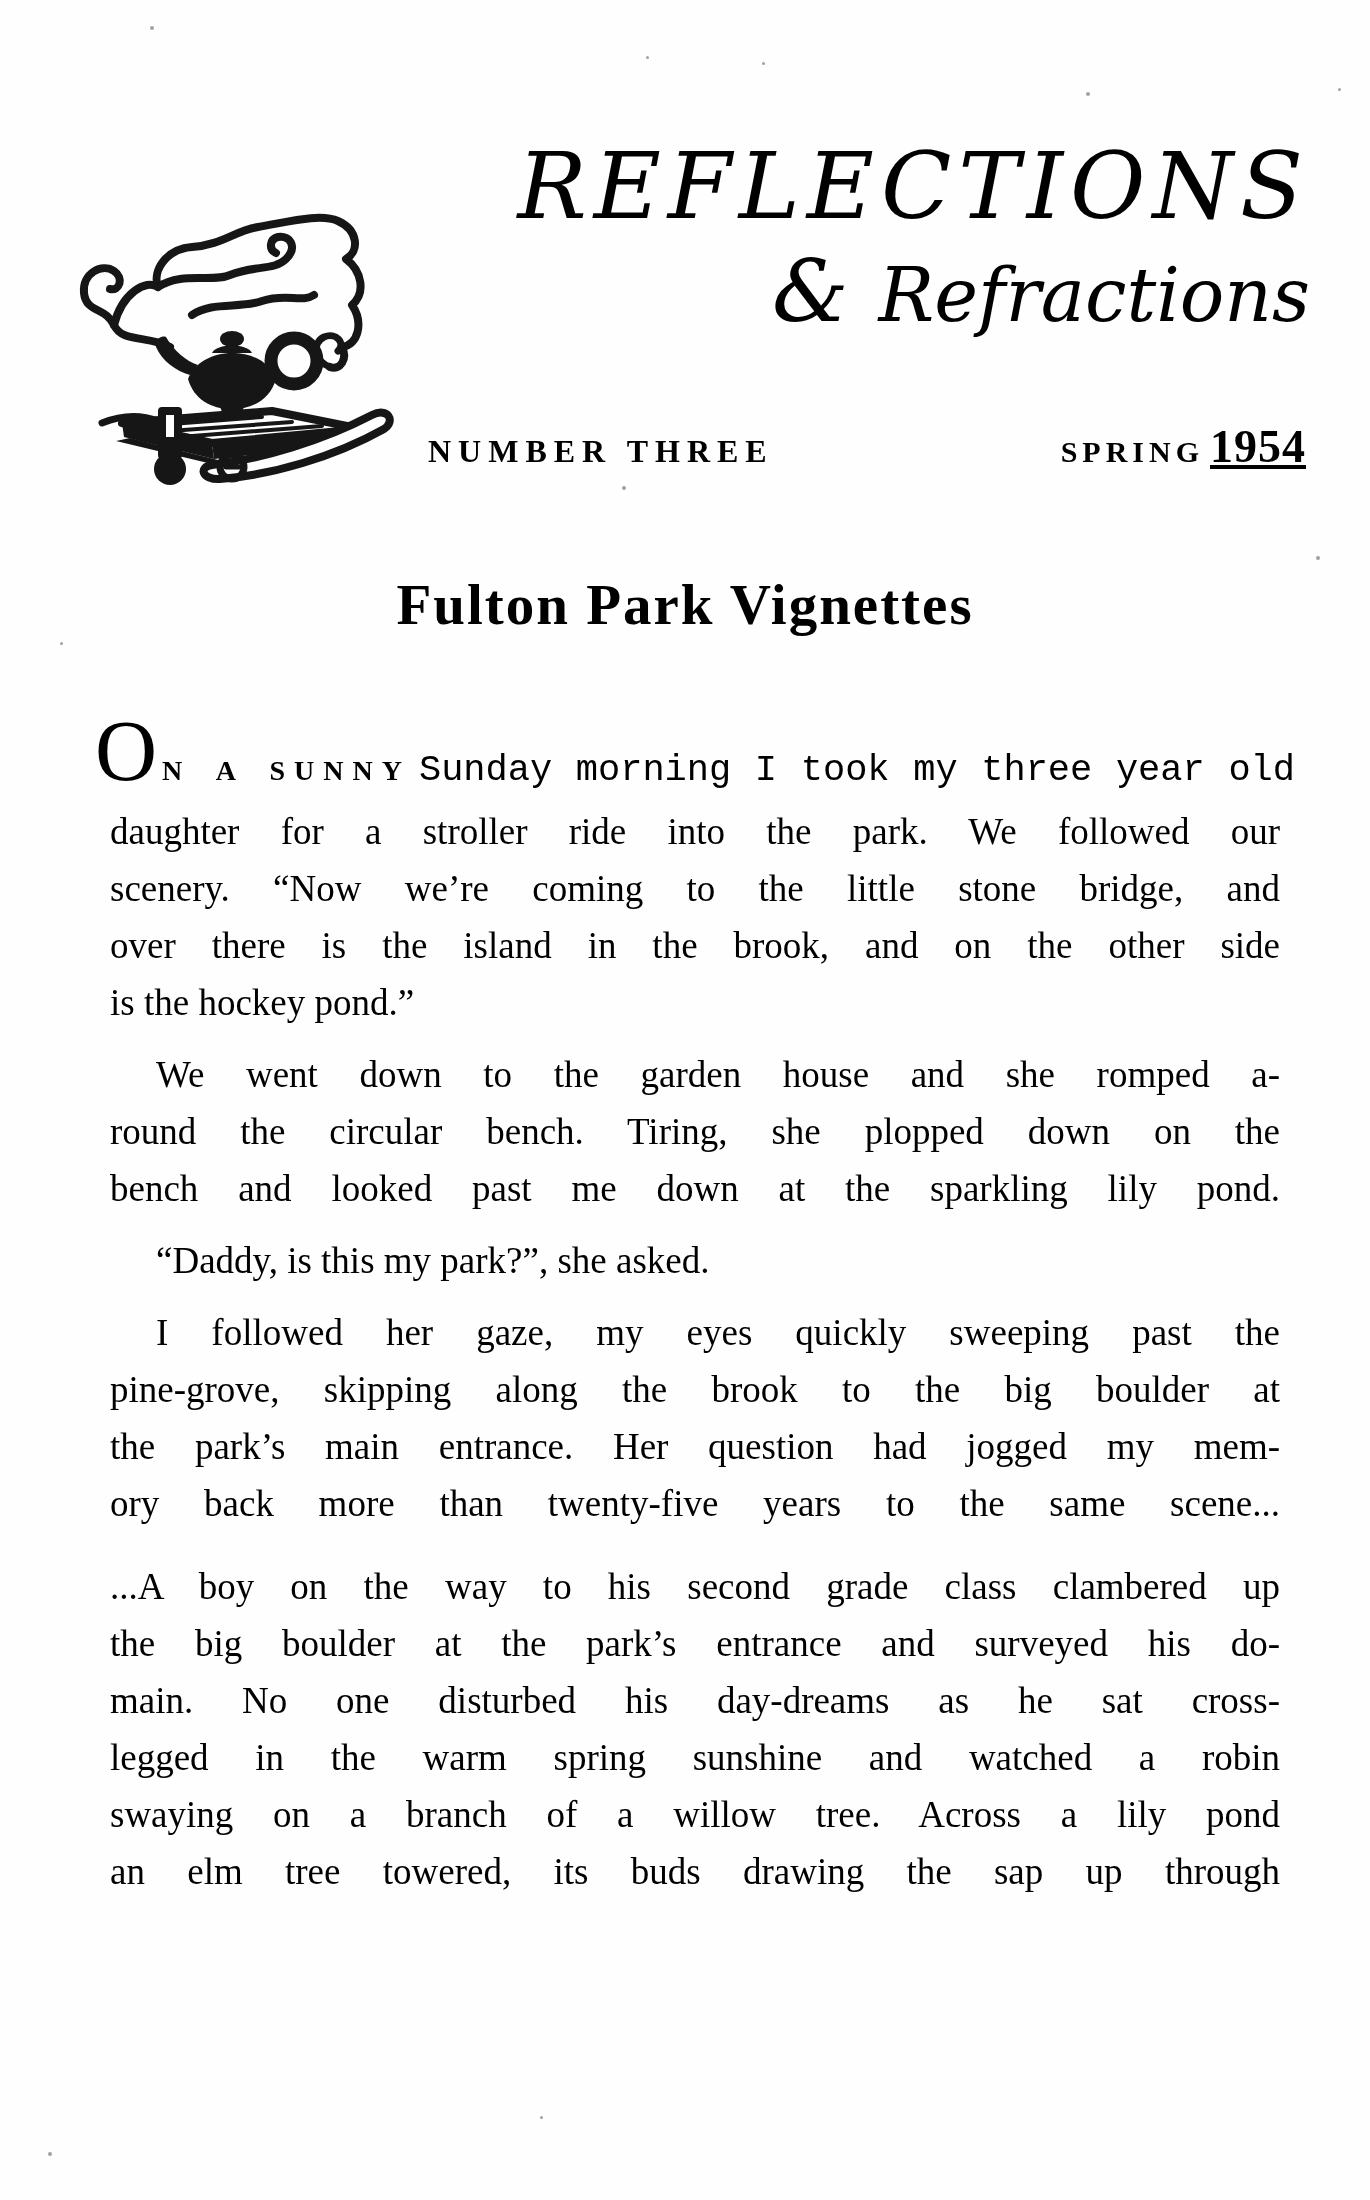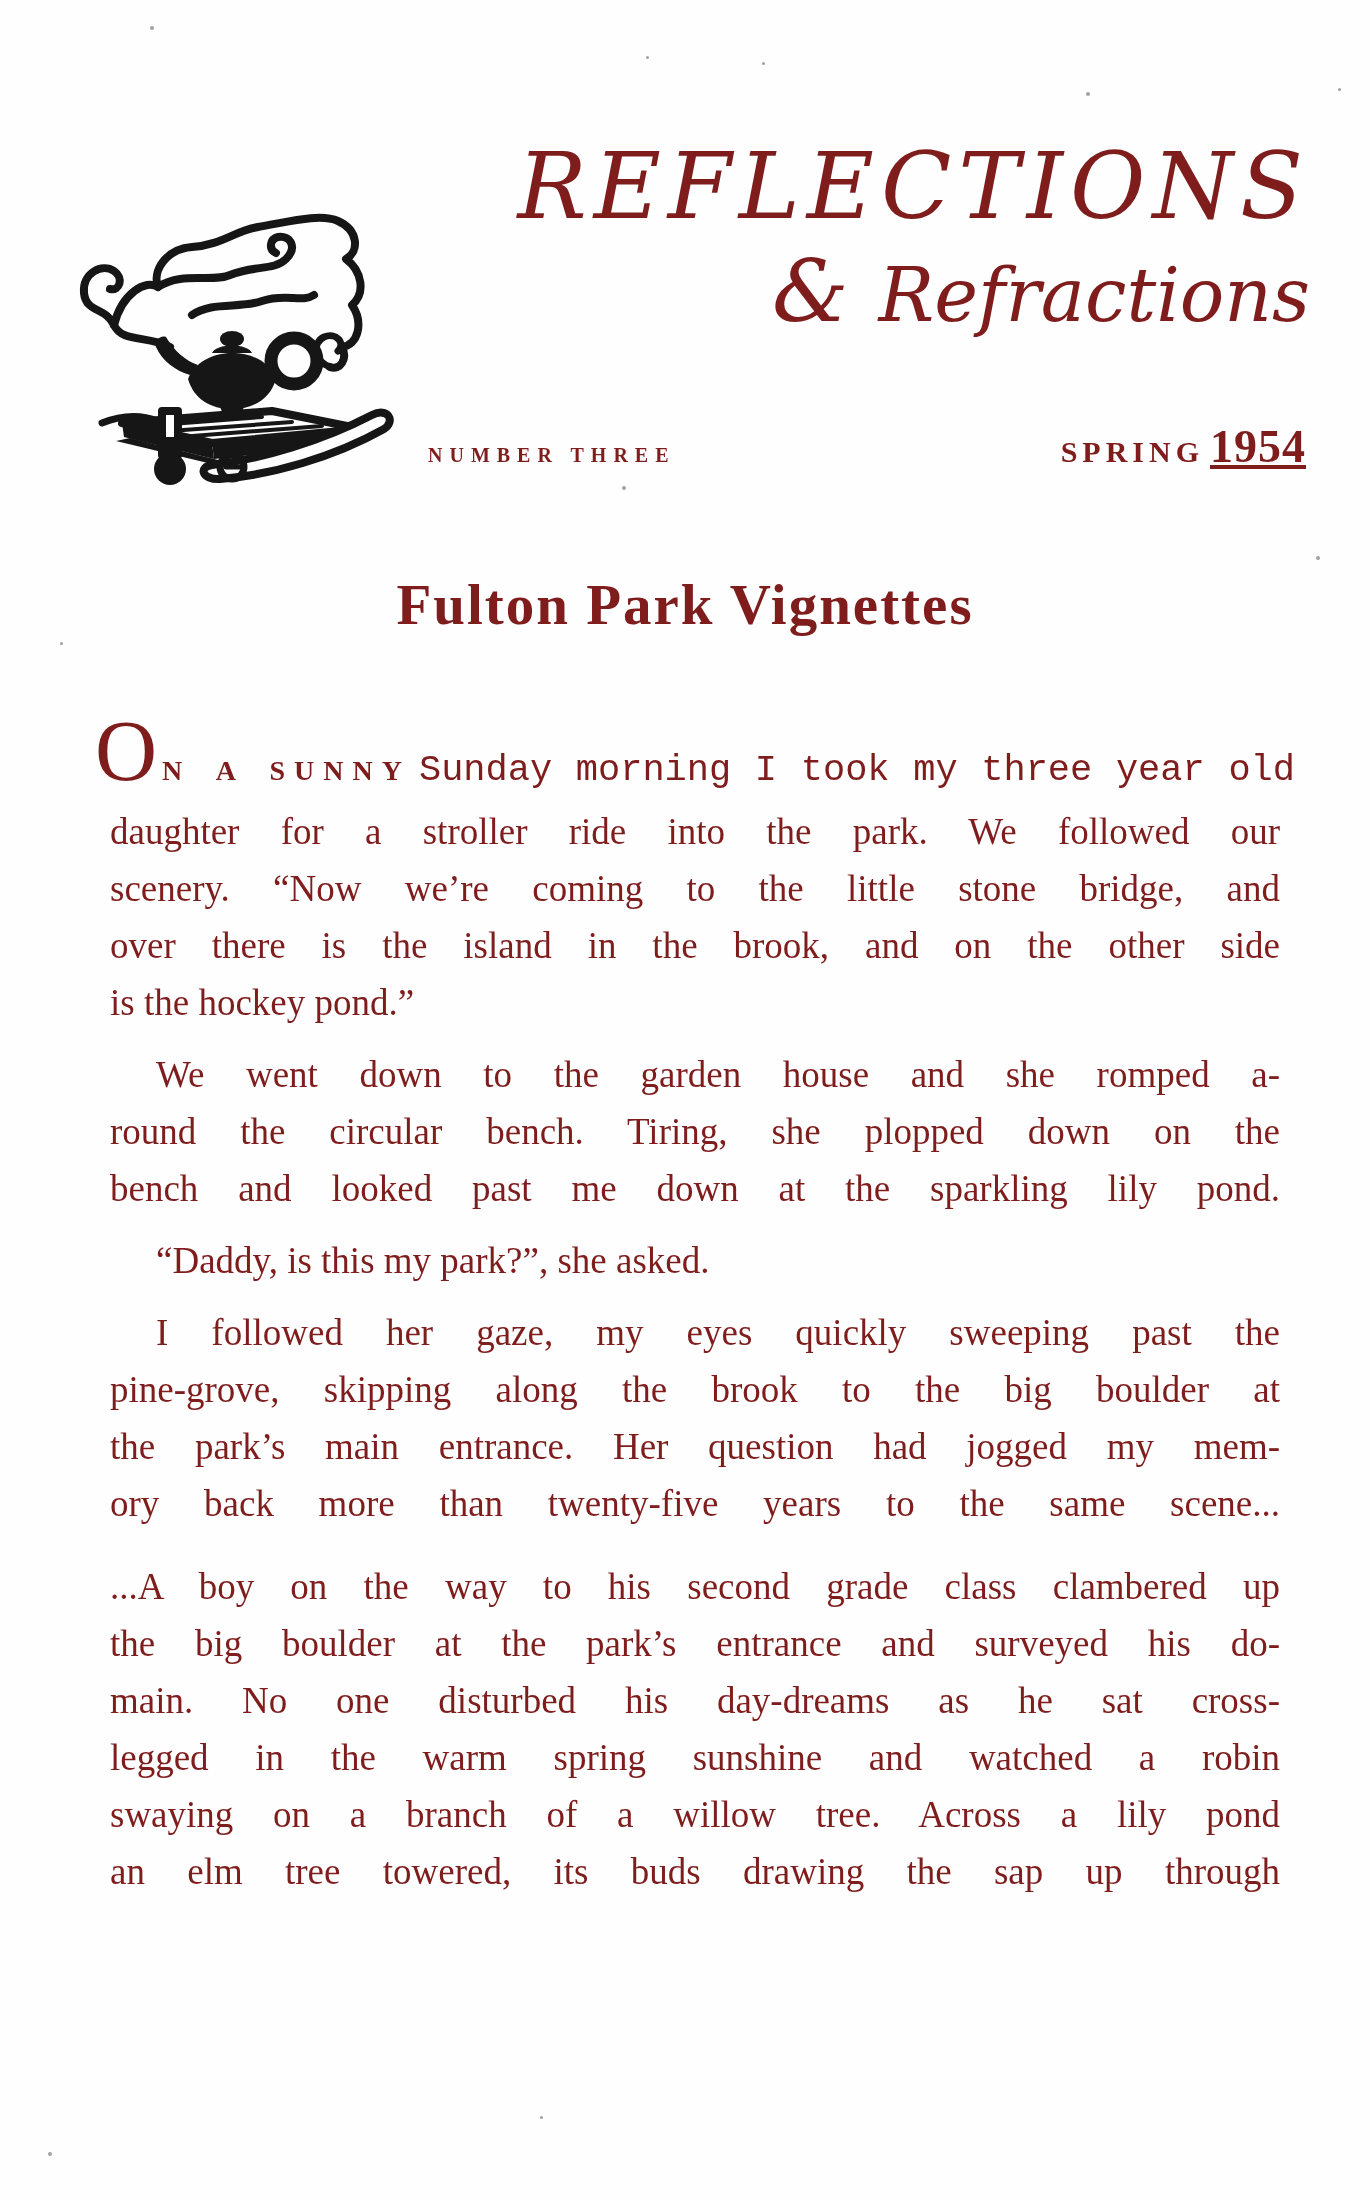--- a/index.html
+++ b/index.html
@@ -1,21 +1,21 @@
 <!DOCTYPE html>
 <html><head>
 <meta charset="utf-8">
 <style>
   html,body{margin:0;padding:0;background:#e8e8e8;}
   .page{
     position:relative;
     width:1370px;height:2200px;
     margin:0 auto;
     background:#fefefe;
-    color:#7f1d1d;
+    color:#000000;
     font-family:"Liberation Serif", serif;
     overflow:hidden;
   }
   
   .logo{
     position:absolute;left:62px;top:175px;width:345px;height:310px;
   }
   .title-block{
     position:absolute;left:420px;top:138px;width:890px;
     text-align:right;
@@ -27,21 +27,21 @@
   }
   .title-line2{
     font-size:74px;line-height:1.1;margin-top:8px;white-space:nowrap;
   }
   .title-amp{font-size:86px;margin-right:30px;}
   .issue-row{
     position:absolute;left:428px;top:420px;width:878px;
     display:flex;justify-content:space-between;align-items:baseline;
   }
   .issue-label{
-    font-size:20px;letter-spacing:7px;font-weight:bold;font-family:Liberation Serif, serif;
+    font-size:32px;letter-spacing:7px;font-weight:bold;font-family:Liberation Serif, serif;
   }
   .season-group{display:flex;align-items:baseline;gap:6px;}
   .season-label{font-size:30px;letter-spacing:5px;font-weight:bold;}
   .year-label{font-size:46px;font-weight:bold;letter-spacing:1px;text-decoration:underline;}
   
   .heading{
     position:absolute;left:0;top:572px;width:1370px;
     text-align:center;
     font-size:57px;font-weight:bold;letter-spacing:2px;
   }

